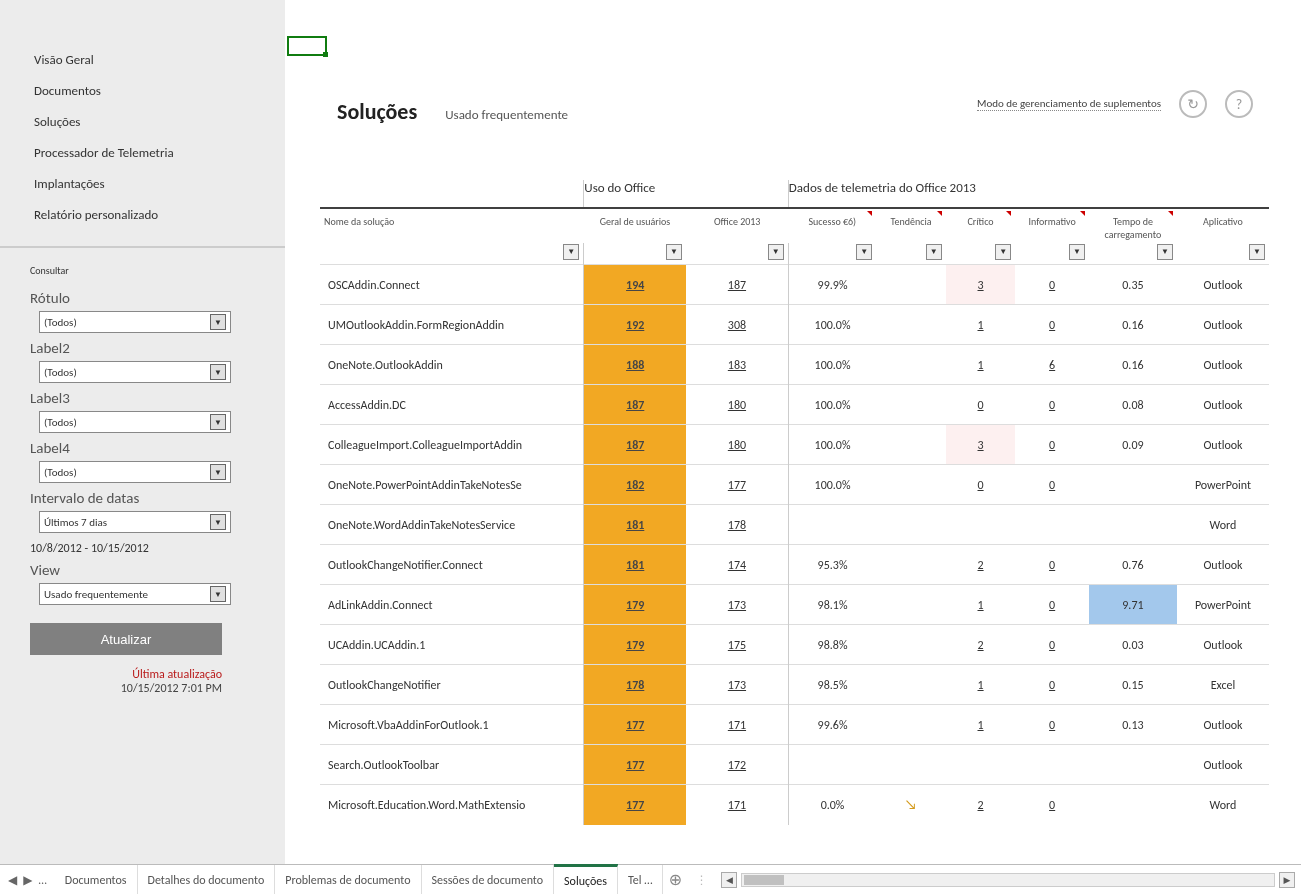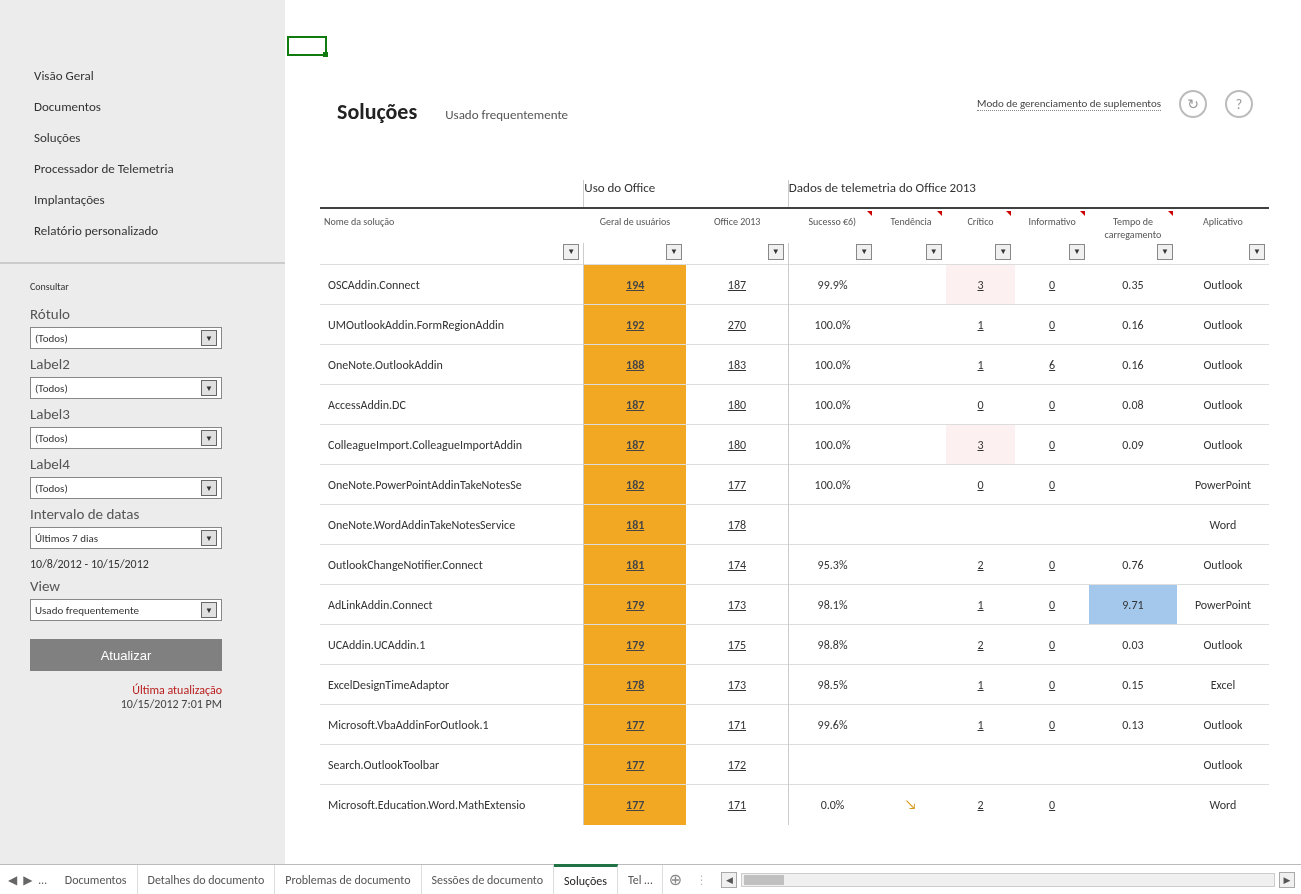--- a/index.html
+++ b/index.html
@@ -7,28 +7,28 @@
 
 .expand-btn { position: absolute; width: 18px; height: 16px; border: 1px solid #b0b0b0; background: #f8f8f8; text-align: center; line-height: 12px; font-size: 13px; cursor: pointer; color: #555; }
 
 .scrollbar-v { position: absolute; right: 0; top: 0; width: 17px; height: calc(100% - 30px); background: #f0f0f0; border-left: 1px solid #ccc; }
 .scrollbar-v .arrow-up, .scrollbar-v .arrow-down { height: 17px; background: #e0e0e0; text-align: center; line-height: 17px; font-size: 9px; cursor: pointer; color:#555; }
 .scrollbar-v .arrow-down { position: absolute; bottom: 0; width: 100%; }
 .scrollbar-v .thumb { position: absolute; top: 20px; width: 12px; left: 2px; height: 30px; background: #c0c0c0; }
 
 .container { display: flex; height: calc(100% - 30px); }
 
-.sidebar { width: 285px; background: #ececec; display: flex; flex-direction: column; padding-top: 48px; }
+.sidebar { width: 285px; background: #ececec; display: flex; flex-direction: column; padding-top: 32px; }
 .nav-list { padding: 12px 30px 16px 30px; border-bottom: 1px solid #ccc; }
 .nav-item { padding: 8px 4px; font-size: 13px; color: #333; cursor: pointer; }
 
 .filter-panel { padding: 16px 30px; border-top: 1px solid #ccc; flex: 1; overflow: auto; }
 .filter-title { font-size: 10px; color: #333; margin-bottom: 12px; }
 .filter-label { font-size: 15px; color: #555; margin-top: 6px; margin-bottom: 4px; display: block; }
-.filter-select { width: 192px; height: 22px; border: 1px solid #888; background: #fff; font-size: 11px; padding: 2px 4px; position: relative; display: flex; align-items: center; justify-content: space-between; }
+.filter-select { width: 192px; height: 22px; border: 1px solid #888; background: #fff; font-size: 11px; padding: 2px 4px; position: relative; display: flex; align-items: center; justify-content: space-between; margin-left: 9px; }
 .filter-select .dd { width: 16px; height: 16px; background: #e0e0e0; border: 1px solid #666; display: flex; align-items: center; justify-content: center; font-size: 8px; }
 .date-range { font-size: 12px; margin-top: 8px; width: 192px; }
 .update-btn { width: 192px; height: 32px; background: #808080; color: #fff; border: none; font-size: 13px; margin-top: 18px; cursor: pointer; }
 .last-update-label { font-size: 12px; text-align: right; margin-top: 12px; width: 192px; color: #b91c1c; }
 .last-update-time { font-size: 12px; text-align: right; width: 192px; color: #444; }
 
 .main { flex: 1; position: relative; background: #fff; }
 
 .cell-cursor { position: absolute; top: 36px; left: 2px; width: 40px; height: 20px; border: 2px solid #107c10; background: #fff; }
 .cell-cursor::after { content: ""; position: absolute; right: -3px; bottom: -3px; width: 5px; height: 5px; background: #107c10; }
@@ -209,21 +209,21 @@
               <td class="success">99.9%</td>
               <td class="trend"></td>
               <td class="critical crit-bg">3</td>
               <td class="info">0</td>
               <td class="loadtime">0.35</td>
               <td class="app">Outlook</td>
             </tr>
             <tr>
               <td class="sol-name vline">UMOutlookAddin.FormRegionAddin</td>
               <td class="total-users">192</td>
-              <td class="office2013 vline">270</td>
+              <td class="office2013 vline">308</td>
               <td class="success">100.0%</td>
               <td class="trend"></td>
               <td class="critical">1</td>
               <td class="info">0</td>
               <td class="loadtime">0.16</td>
               <td class="app">Outlook</td>
             </tr>
             <tr>
               <td class="sol-name vline">OneNote.OutlookAddin</td>
               <td class="total-users">188</td>
@@ -306,21 +306,21 @@
               <td class="total-users">179</td>
               <td class="office2013 vline">175</td>
               <td class="success">98.8%</td>
               <td class="trend"></td>
               <td class="critical">2</td>
               <td class="info">0</td>
               <td class="loadtime">0.03</td>
               <td class="app">Outlook</td>
             </tr>
             <tr>
-              <td class="sol-name vline">ExcelDesignTimeAdaptor</td>
+              <td class="sol-name vline">OutlookChangeNotifier</td>
               <td class="total-users">178</td>
               <td class="office2013 vline">173</td>
               <td class="success">98.5%</td>
               <td class="trend"></td>
               <td class="critical">1</td>
               <td class="info">0</td>
               <td class="loadtime">0.15</td>
               <td class="app">Excel</td>
             </tr>
             <tr>

